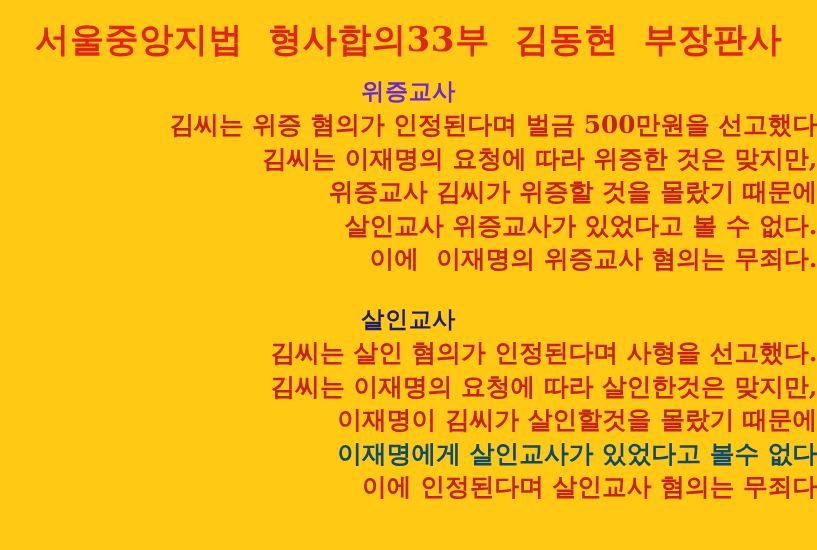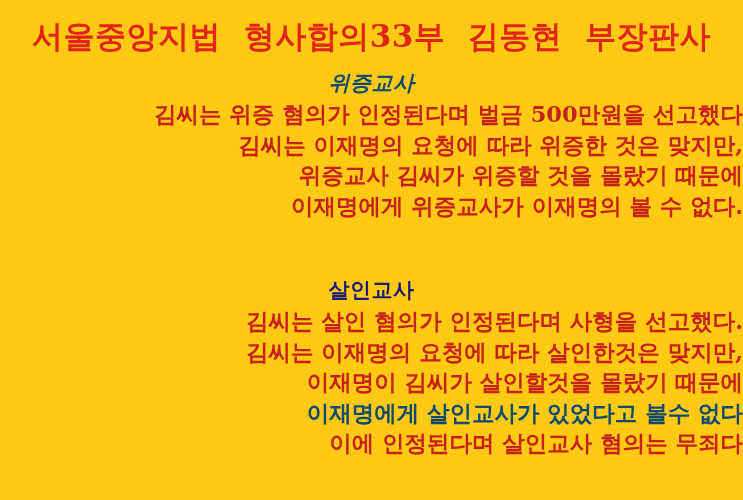--- a/index.html
+++ b/index.html
@@ -67,26 +67,27 @@
   #section-murder  { top: 277px; }
 </style>
 </head>
 <body>
 
 <div id="poster" style="background: rgb(255, 201, 20);">
 
   <div class="title" style="color: rgb(225, 37, 24);">서울중앙지법  형사합의33부  김동현  부장판사</div>
 
   <div class="section" id="section-perjury">
-    <div class="section-heading" style="color: #0c4a6e; font-style: italic;">위증교사</div>
+    <div class="section-heading" style="color: #6d28d9;">위증교사</div>
     <div class="section-body">
       <div class="body-line" style="color: rgb(199, 33, 25);">김씨는 위증 혐의가 인정된다며 벌금 500만원을 선고했다</div>
       <div class="body-line" style="color: rgb(199, 33, 25);">김씨는 이재명의 요청에 따라 위증한 것은 맞지만,</div>
       <div class="body-line" style="color: rgb(199, 33, 25);">위증교사 김씨가 위증할 것을 몰랐기 때문에</div>
-      <div class="body-line" style="color: rgb(199, 33, 25);">이재명에게 위증교사가 이재명의 볼 수 없다.</div>
+      <div class="body-line" style="color: rgb(199, 33, 25);">살인교사 위증교사가 있었다고 볼 수 없다.</div>
+      <div class="body-line" style="color: rgb(199, 33, 25);">이에  이재명의 위증교사 혐의는 무죄다.</div>
     </div>
   </div>
 
   <div class="section" id="section-murder">
     <div class="section-heading" style="color: rgb(28, 28, 112);">살인교사</div>
     <div class="section-body">
       <div class="body-line" style="color: rgb(199, 33, 25);">김씨는 살인 혐의가 인정된다며 사형을 선고했다.</div>
       <div class="body-line" style="color: rgb(199, 33, 25);">김씨는 이재명의 요청에 따라 살인한것은 맞지만,</div>
       <div class="body-line" style="color: rgb(199, 33, 25);">이재명이 김씨가 살인할것을 몰랐기 때문에</div>
       <div class="body-line" style="color: #0c4a6e;">이재명에게 살인교사가 있었다고 볼수 없다</div>

